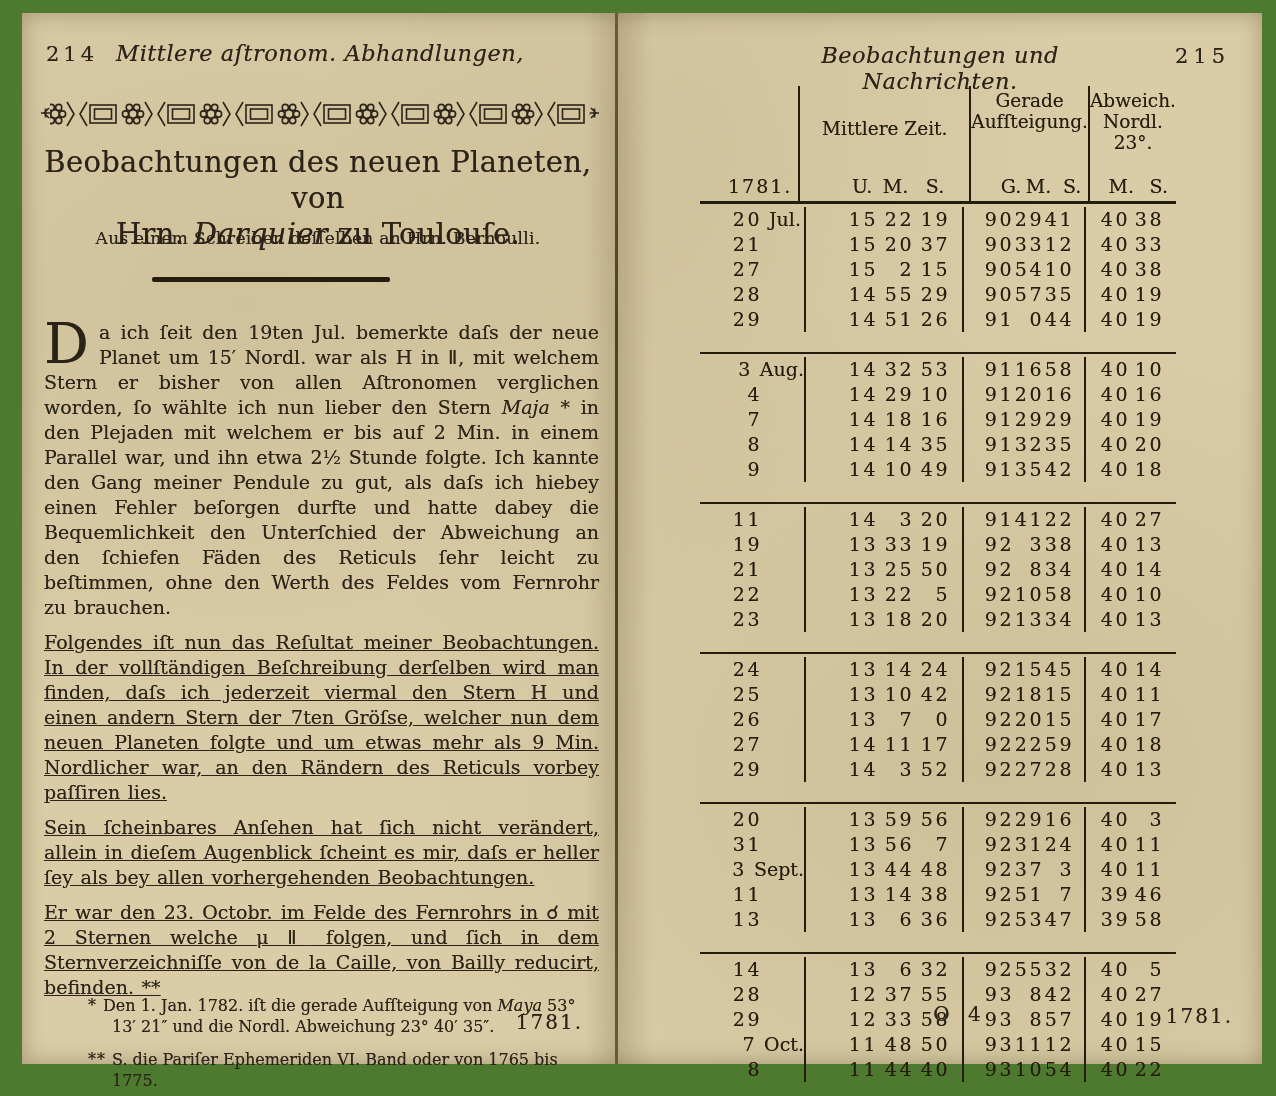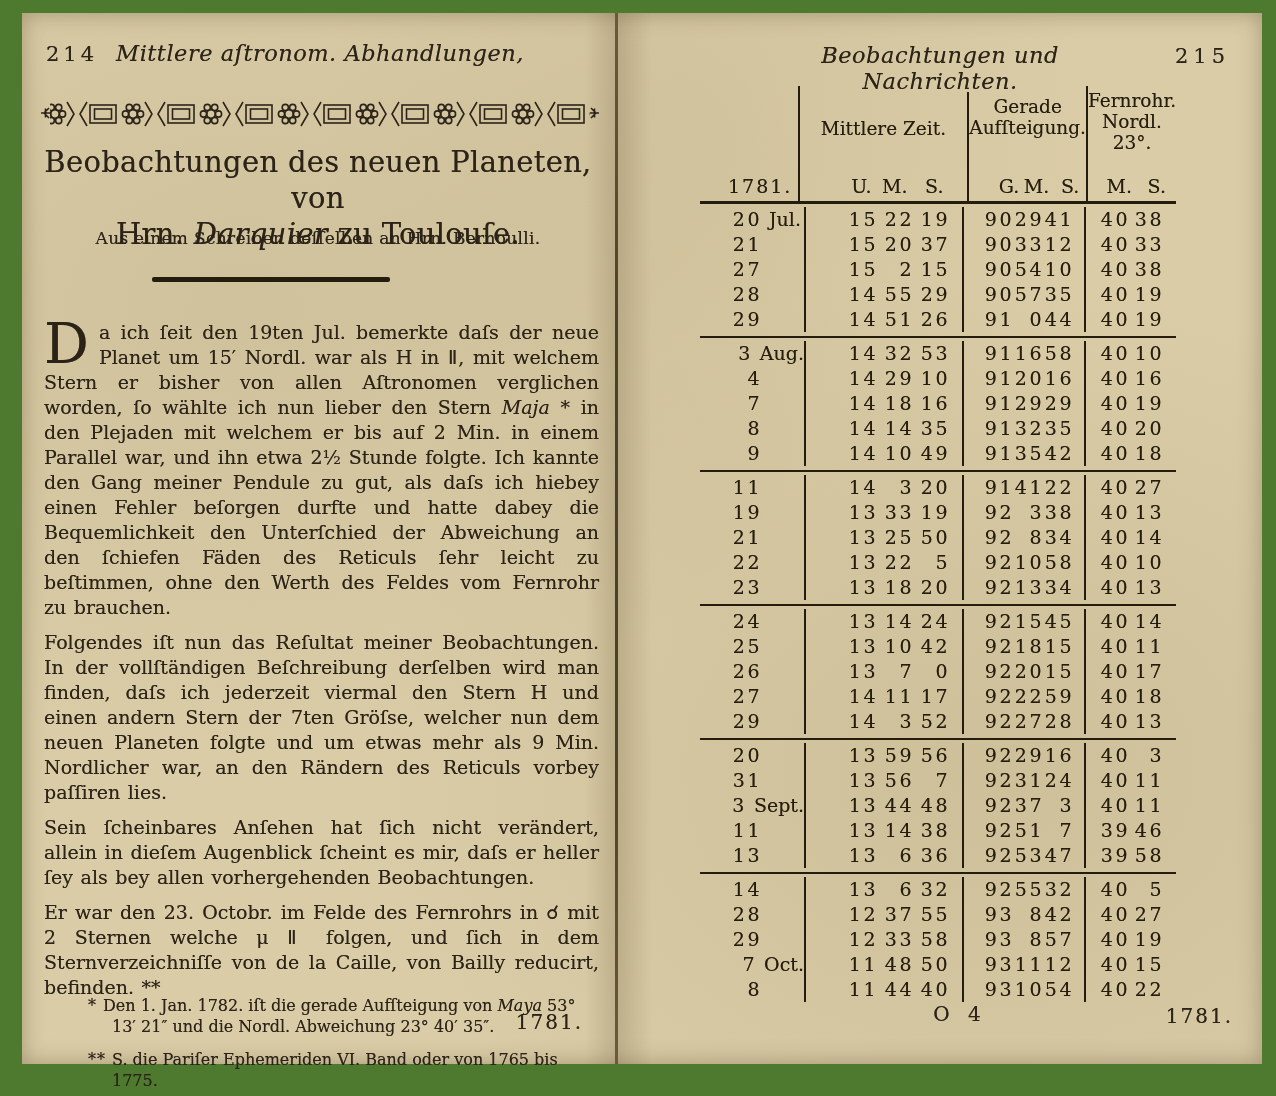--- a/index.html
+++ b/index.html
@@ -32,55 +32,55 @@
 
   
   .lp-pagenum{left:46px;top:42px;font-size:21px;letter-spacing:4px;}
   .lp-runhead{left:90px;top:40px;width:460px;text-align:center;font-size:22.5px;letter-spacing:0.5px;}
   .ornament{left:40px;top:96px;width:560px;height:36px;}
   .lp-title{left:30px;top:144px;width:576px;text-align:center;font-size:29px;line-height:36px;letter-spacing:0.3px;}
   .lp-subtitle{left:30px;top:228px;width:576px;text-align:center;font-size:17px;letter-spacing:0.3px;}
   .title-rule{left:152px;top:277px;width:238px;height:5px;background:#241c0d;border-radius:2px;}
   .lp-body{left:44px;top:320px;width:555px;font-size:19px;line-height:25px;text-align:justify;word-spacing:1.5px;}
   .lp-body p{margin:0 0 10px 0;}
-  .lp-body p+p{}
+  .lp-body p+p{text-decoration:underline;}
   .dropcap{float:left;font-size:56px;line-height:44px;padding:2px 10px 0 0;}
   .lp-year{text-align:right;padding-right:16px;font-size:20px;letter-spacing:2px;margin-top:8px;}
   .lp-foot{left:88px;top:995px;width:505px;font-size:16px;line-height:21px;}
   .fnote{margin:0 0 12px 0;padding-left:24px;text-indent:-24px;}
   .fnote .fmark{letter-spacing:1px;padding-right:6px;}
 
   
   .rp-runhead{left:740px;top:42px;width:400px;text-align:center;font-size:22.5px;letter-spacing:0.5px;}
   .rp-pagenum{left:1160px;top:44px;width:70px;text-align:right;font-size:21px;letter-spacing:5px;}
 
   .obs-table{left:700px;top:86px;width:476px;font-size:19px;color:#241c0d;}
   .t-header{display:flex;height:118px;border-bottom:3px solid #241c0d;box-sizing:border-box;}
   .t-header > div{box-sizing:border-box;}
   .h-date{width:104px;position:relative;}
   .h-year{position:absolute;left:28px;bottom:4px;letter-spacing:2px;}
   .h-col{border-left:2px solid #241c0d;display:flex;flex-direction:column;}
   .h-mz{width:181px;}
-  .h-ga{width:122px;margin-top:6px;}
+  .h-ga{width:122px;}
   .h-ab{width:90px;}
   .h-label{text-align:center;font-size:18.5px;}
   .h-mz .h-label{margin-top:32px;}
   .h-ga .h-label:first-child,.h-ab .h-label:first-child{margin-top:4px;}
   .h-sub{display:flex;margin-top:auto;margin-bottom:4px;}
   .pad6{padding-left:6px;}
   .pad4{padding-left:4px;}
   
   .w66{width:66px;text-align:right;}
   .w36{width:36px;text-align:right;}
   .w44{width:44px;text-align:right;}
   .w30{width:30px;text-align:right;}
   .w40{width:40px;text-align:right;}
   .w34{width:34px;text-align:right;}
 
-  .t-group{border-bottom:2.5px solid #241c0d;padding:3px 0 4px 0;}
+  .t-group{border-bottom:2.5px solid #241c0d;padding:3px 0 20px 0;}
   .t-group:last-child{border-bottom:none;}
   .t-row{display:flex;height:25px;line-height:25px;}
   .t-row > div{box-sizing:border-box;}
   .c-date{width:104px;display:flex;}
   .c-date .day{width:30px;margin-left:32px;text-align:right;letter-spacing:2.5px;}
   .c-date .mon{margin-left:7px;}
   .c-num{border-left:2px solid #241c0d;display:flex;letter-spacing:2.5px;}
   .c-mz{width:158px;padding-left:6px;}
   .c-ga{width:122px;padding-left:6px;}
   .c-ab{width:90px;padding-left:4px;}
@@ -162,21 +162,21 @@
         </div>
     </div>
     <div class="h-col h-ga">
       <div class="h-label">Gerade</div>
       <div class="h-label">Aufſteigung.</div>
       <div class="h-sub pad6">
           <div style="display: contents;"><span class="w44">G.</span><span class="w30">M.</span><span class="w30">S.</span></div>
         </div>
     </div>
     <div class="h-col h-ab">
-      <div class="h-label">Fernrohr.</div>
+      <div class="h-label">Abweich.</div>
       <div class="h-label">Nordl.</div>
       <div class="h-label">23°.</div>
       <div class="h-sub pad4">
           <div style="display: contents;"><span class="w40">M.</span><span class="w34">S.</span></div>
         </div>
     </div>
   </div>
   <div>
       <div class="t-group">
         <div class="t-row">

